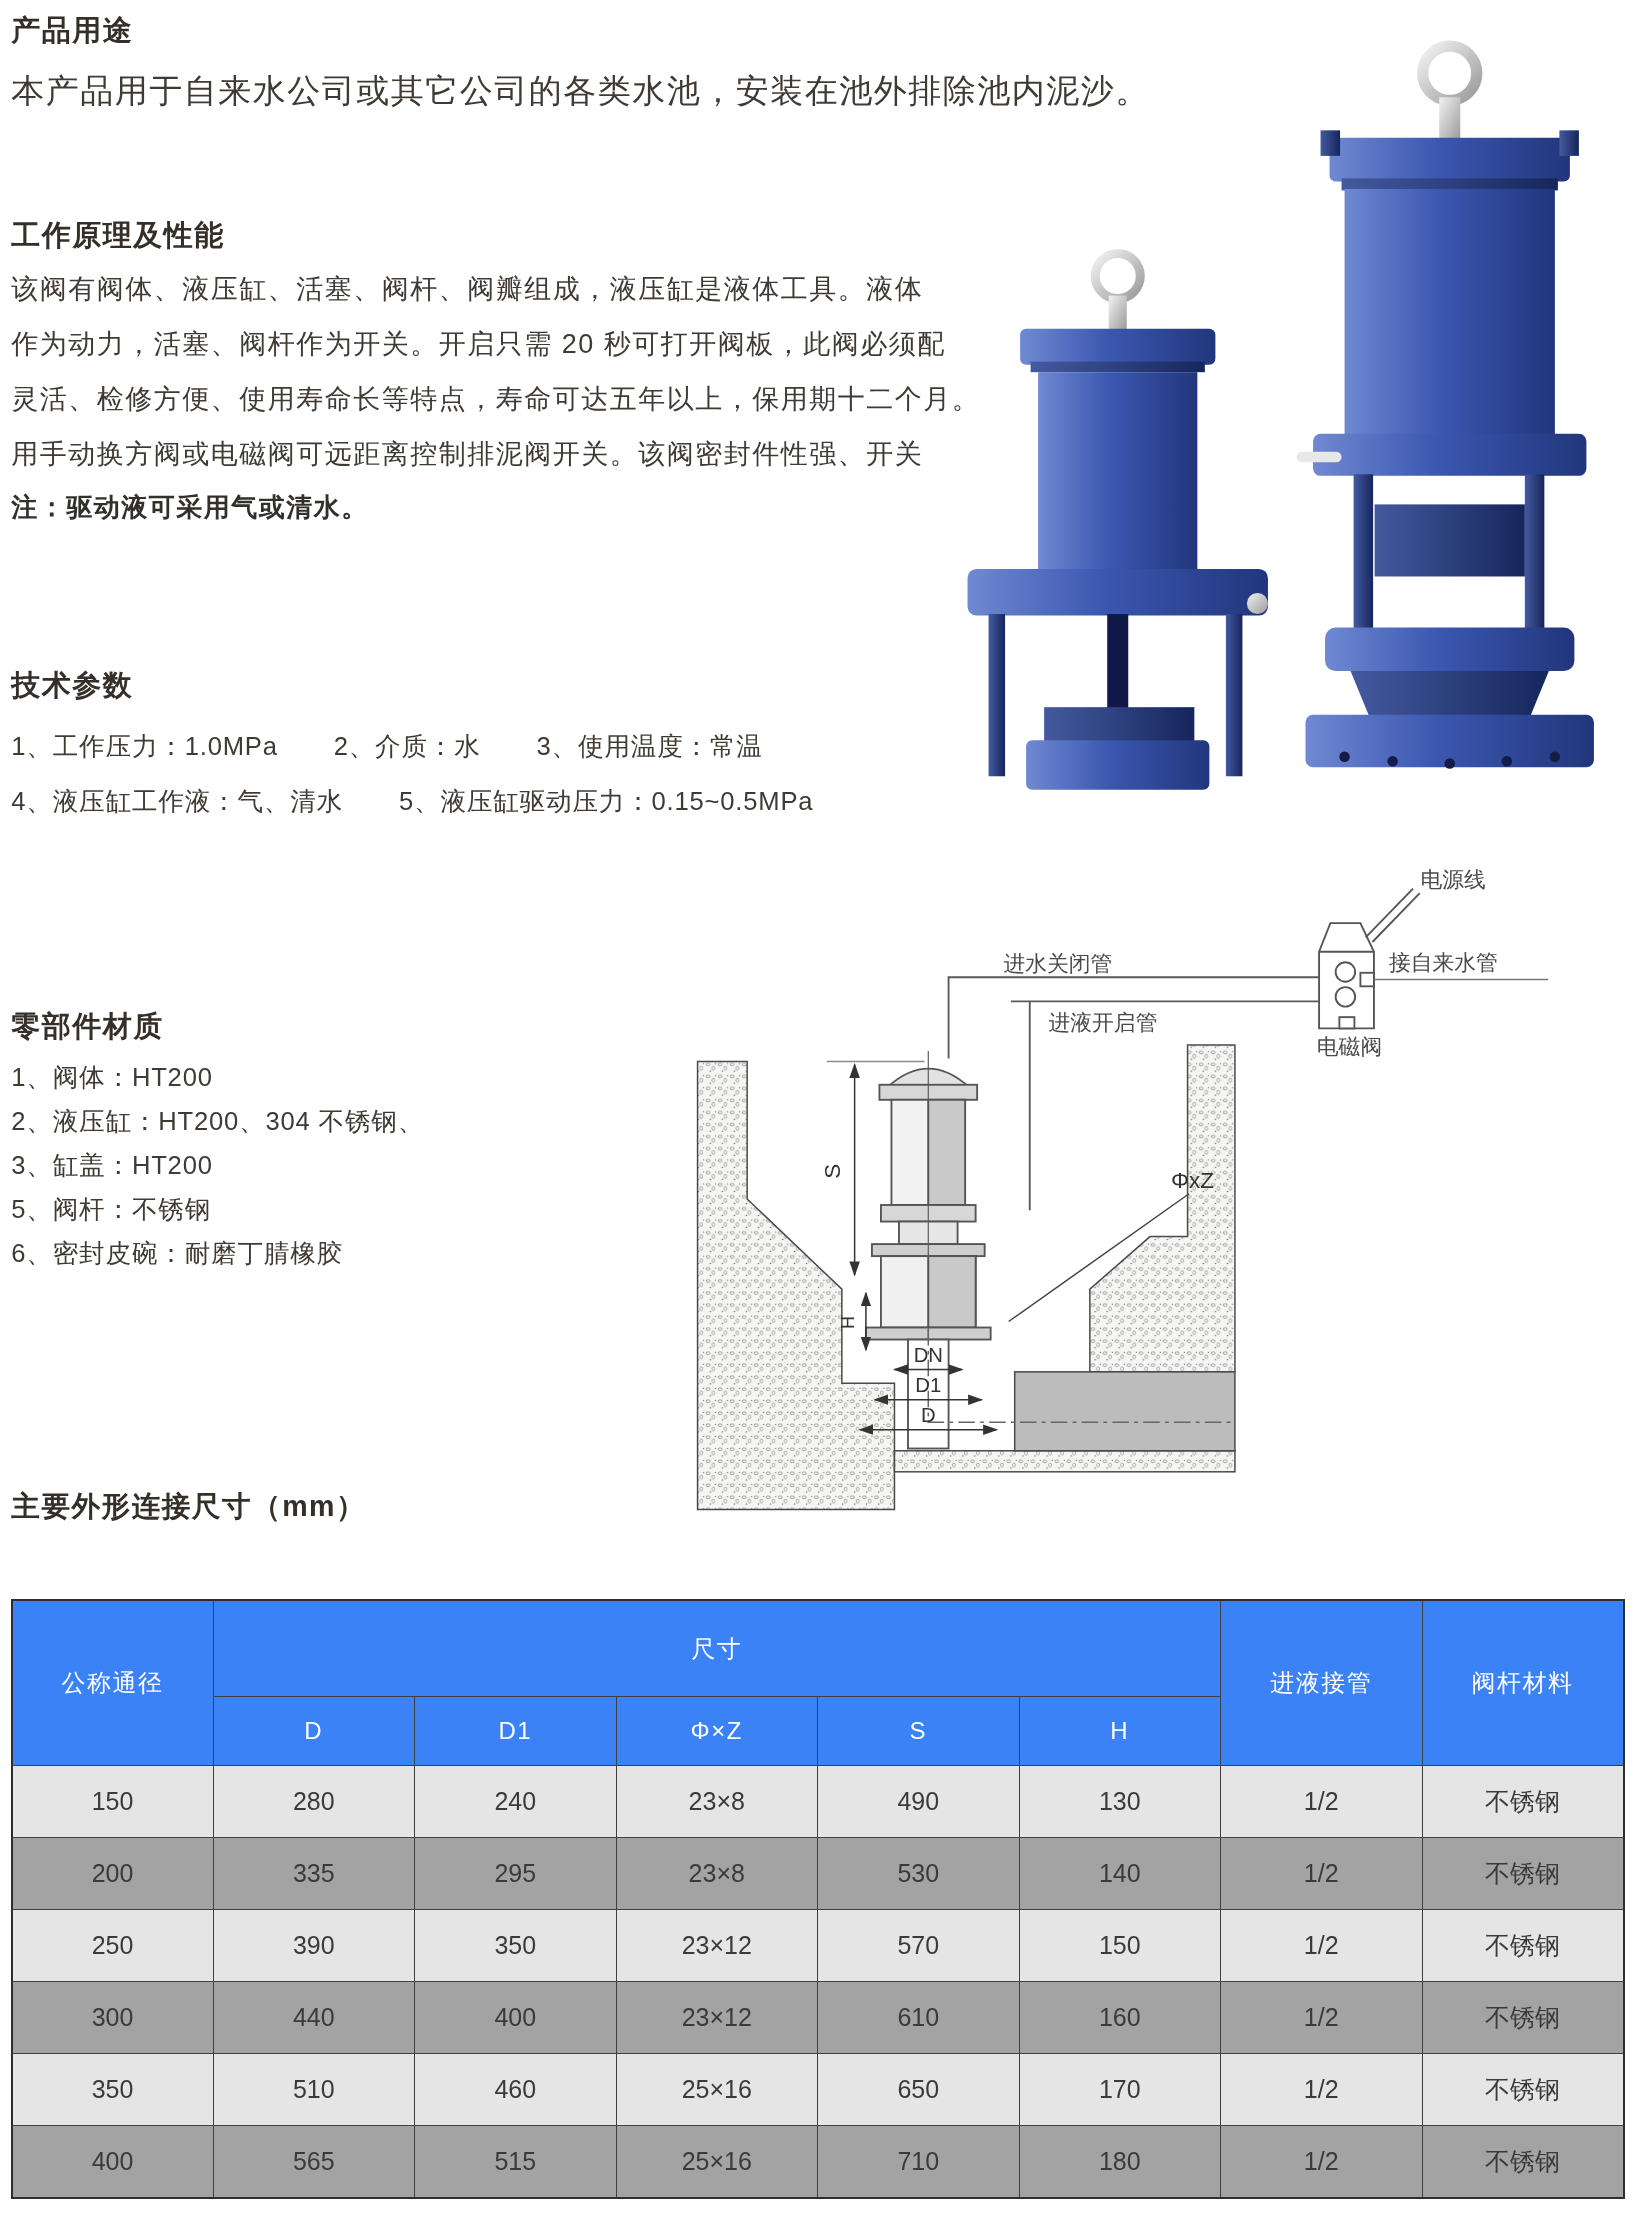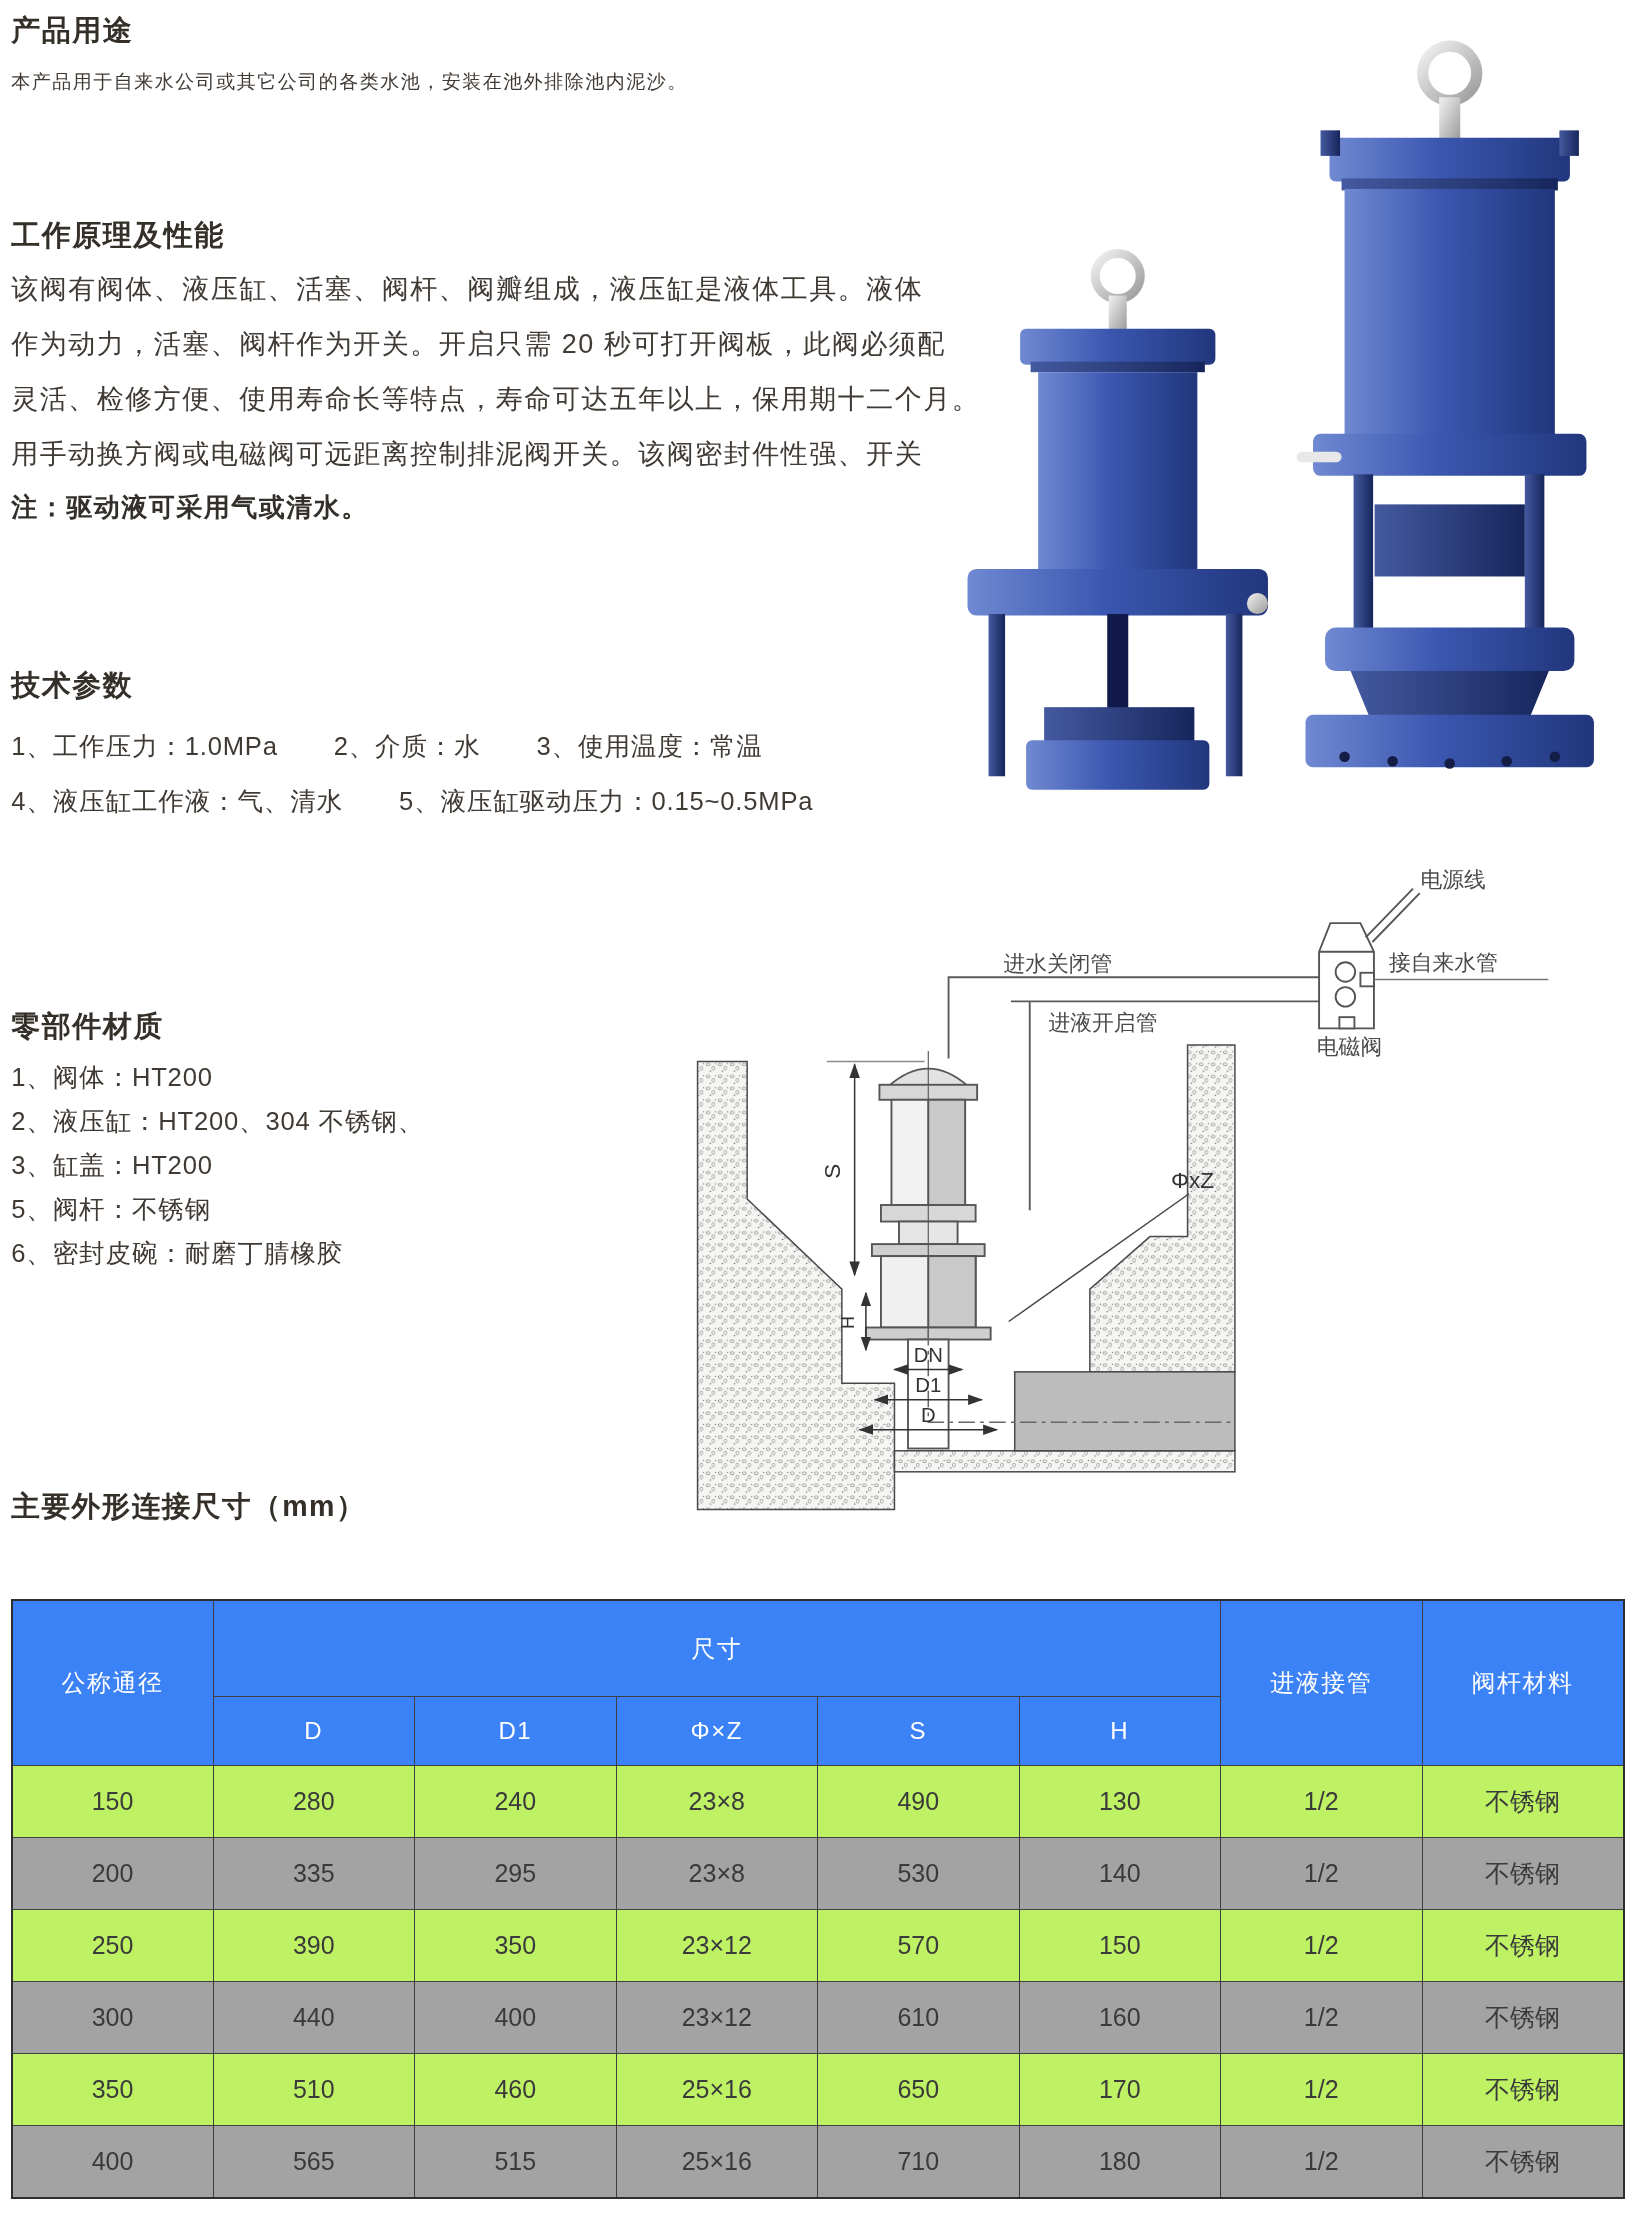--- a/index.html
+++ b/index.html
@@ -1,37 +1,37 @@
 <!DOCTYPE html>
 <html style="font-size:12px"><head>
 <meta charset="utf-8">
 <style>
   html,body{margin:0;padding:0;background:#ffffff;}
   .page{position:relative;width:1647px;height:2216px;background:#ffffff;overflow:hidden;
         font-family:"Liberation Sans","DejaVu Sans",sans-serif;color:#3b3430;}
   .abs{position:absolute;}
   .h{position:absolute;left:11.3px;font-size:29px;font-weight:bold;color:#343029;letter-spacing:1.5px;}
-  .body-text{position:absolute;left:11.3px;font-size:19px;letter-spacing:1.5px;color:#403a35;text-align:center;}
+  .body-text{position:absolute;left:11.3px;font-size:33px;letter-spacing:1.5px;color:#403a35;text-align:center;}
   .para{position:absolute;left:11.3px;font-size:27px;letter-spacing:1.5px;color:#403a35;}
   .para .pline{height:55px;line-height:55px;white-space:nowrap;}
   .note{position:absolute;left:11.3px;font-size:26px;font-weight:bold;color:#33302c;letter-spacing:1.5px;}
   .inline-items{position:absolute;left:11.3px;font-size:25.6px;color:#403a35;letter-spacing:0.8px;white-space:nowrap;}
   .inline-items span{margin-right:48px;}
   .list{position:absolute;left:11.3px;font-size:25.6px;color:#403a35;letter-spacing:0.8px;}
   .list .litem{height:44px;line-height:44px;white-space:nowrap;}
   
   .tbl-title{position:absolute;left:11.3px;top:1487px;font-size:28.6px;font-weight:bold;color:#343029;letter-spacing:1.5px;}
   table.dims{position:absolute;left:10.5px;top:1599px;width:1614px;border-collapse:collapse;table-layout:fixed;
              border:2.3px solid #2e2e2e;}
   table.dims td{border:1.5px solid #3f3f3f;text-align:center;vertical-align:middle;font-size:25px;color:#3a3a3a;
                 padding:0;}
   table.dims tr.hrow1 td{height:95px;}
   table.dims tr.hrow2 td{height:68px;}
   table.dims td.hd{background:#3b82f6;color:#ffffff;font-size:24px;letter-spacing:1.5px;}
-  table.dims tr.drow td{height:71px;background:#bef264;}
+  table.dims tr.drow td{height:71px;background:#e5e5e5;}
   table.dims tr.drow.alt td{background:#a3a3a3;}
   svg text{font-family:"Liberation Sans","DejaVu Sans",sans-serif;}
 </style>
 </head>
 <body>
 
 <div class="page">
 
   <div class="h" style="top:10.5px;text-align:right;">产品用途</div>
   <div class="body-text" style="top:69px;white-space:nowrap;">本产品用于自来水公司或其它公司的各类水池，安装在池外排除池内泥沙。</div>

